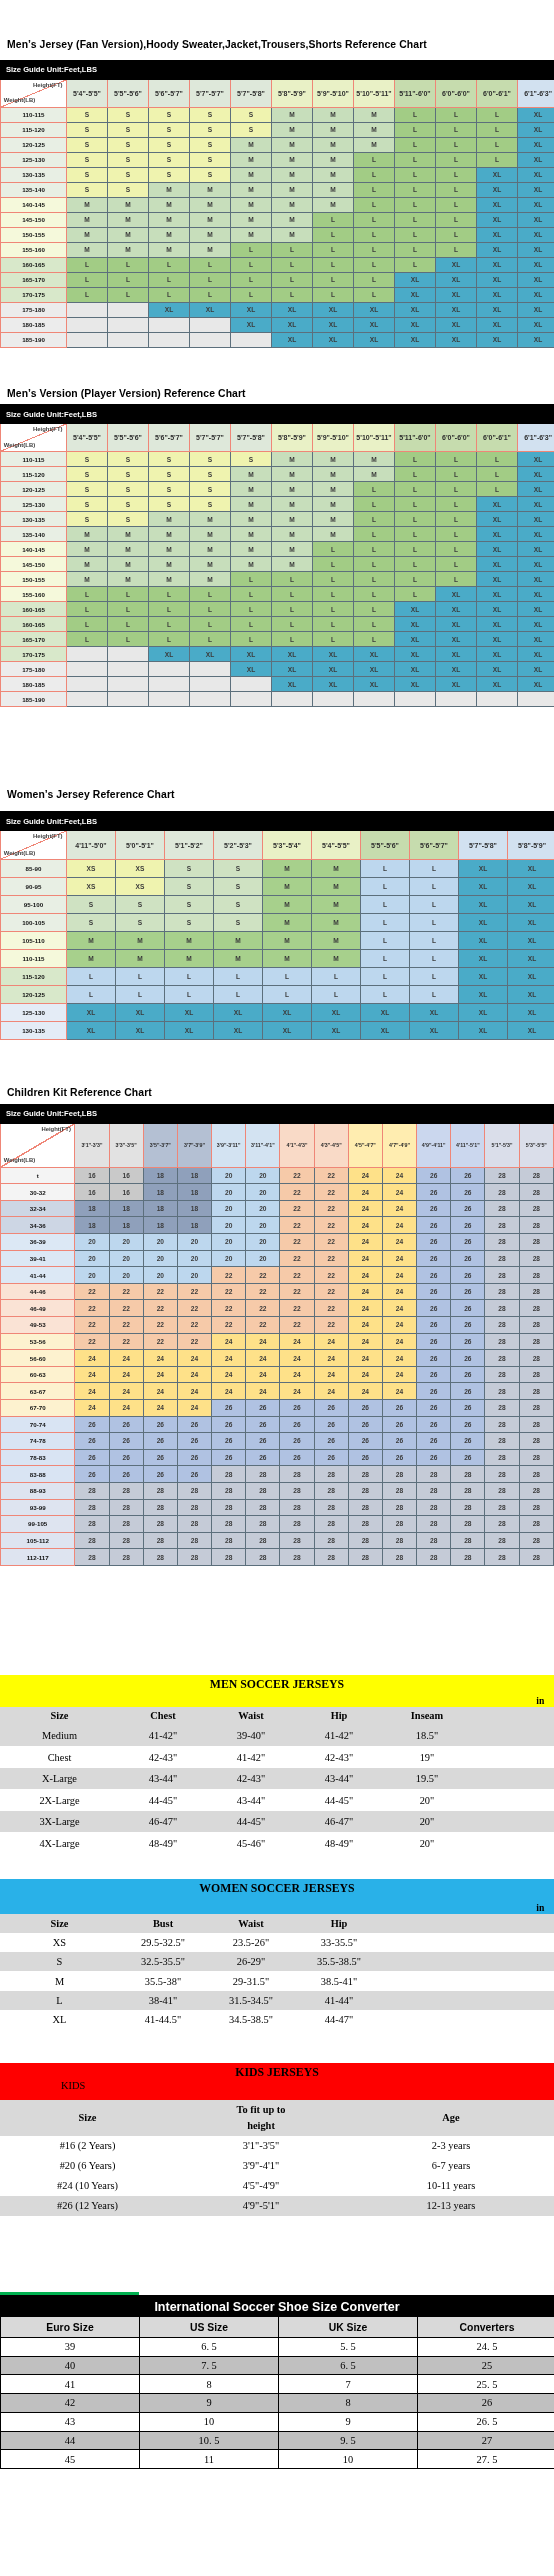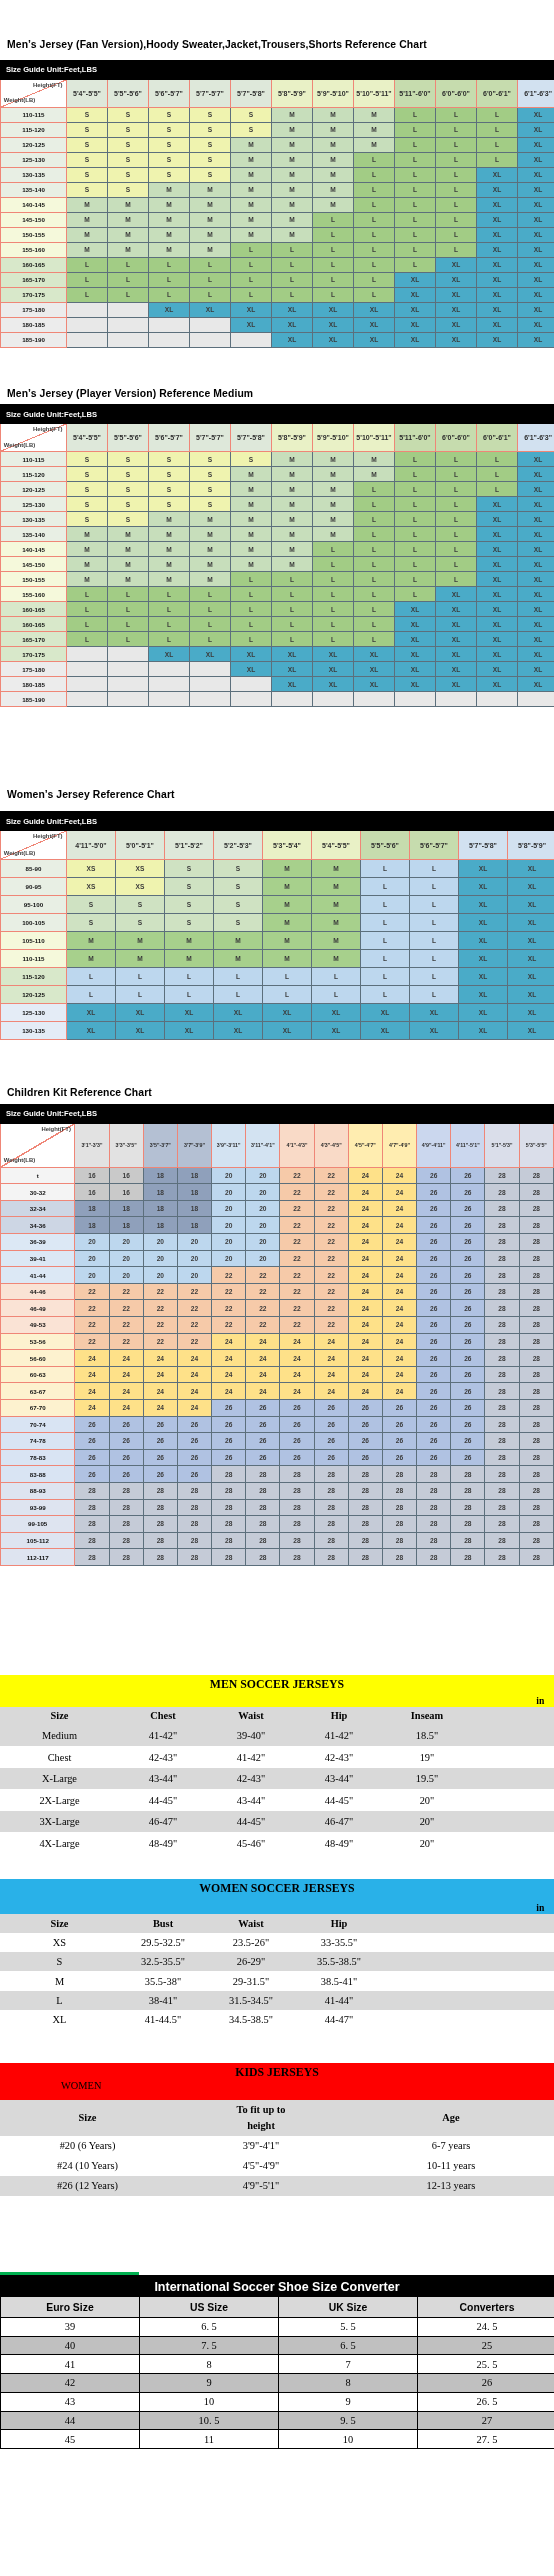--- a/index.html
+++ b/index.html
@@ -332,21 +332,21 @@
             <td class="dcell" style="background: rgb(74, 171, 200); font-size: 6.6px;">XL</td>
             <td class="dcell" style="background: rgb(74, 171, 200); font-size: 6.6px;">XL</td>
             <td class="dcell" style="background: rgb(74, 171, 200); font-size: 6.6px;">XL</td>
           </tr>
         </tbody>
       </table>
     </div>
 </div>
 
 <div id="sec-player">
-  <div class="chart-title">Men’s Jersey (Player Version) Reference Medium</div>
+  <div class="chart-title">Men’s Version (Player Version) Reference Chart</div>
   <div>
       <table class="size-chart">
         <colgroup>
           <col style="width: 66px;">
           <col style="width: 41px;">
           <col style="width: 41px;">
           <col style="width: 41px;">
           <col style="width: 41px;">
           <col style="width: 41px;">
           <col style="width: 41px;">
@@ -1401,33 +1401,38 @@
           <td>34.5-38.5"</td>
           <td>44-47"</td>
           <td></td>
         </tr>
       </tbody>
     </table>
   </div>
 <div id="host-kids" class="simple-host">
     <div class="sbar" style="background: rgb(254, 0, 0); height: 37px;">
       <div class="t1">KIDS JERSEYS</div>
-      <div class="sub-left">WOMEN</div>
+      <div class="sub-left">KIDS</div>
     </div>
     <table class="simple" style="table-layout: fixed;">
       <colgroup>
         <col style="width: 175px;">
         <col style="width: 172px;">
         <col style="width: 208px;">
       </colgroup>
       <tbody>
         <tr class="head" style="height: 36px;">
           <td>Size</td>
           <td class="wrapcell"><span>To fit up to height</span></td>
           <td>Age</td>
+        </tr>
+        <tr style="height: 20px; background: rgb(255, 255, 255);">
+          <td>#16 (2 Years)</td>
+          <td>3'1"-3'5"</td>
+          <td>2-3 years</td>
         </tr>
         <tr style="height: 20px; background: rgb(255, 255, 255);">
           <td>#20 (6 Years)</td>
           <td>3'9"-4'1"</td>
           <td>6-7 years</td>
         </tr>
         <tr style="height: 20px; background: rgb(255, 255, 255);">
           <td>#24 (10 Years)</td>
           <td>4'5"-4'9"</td>
           <td>10-11 years</td>

